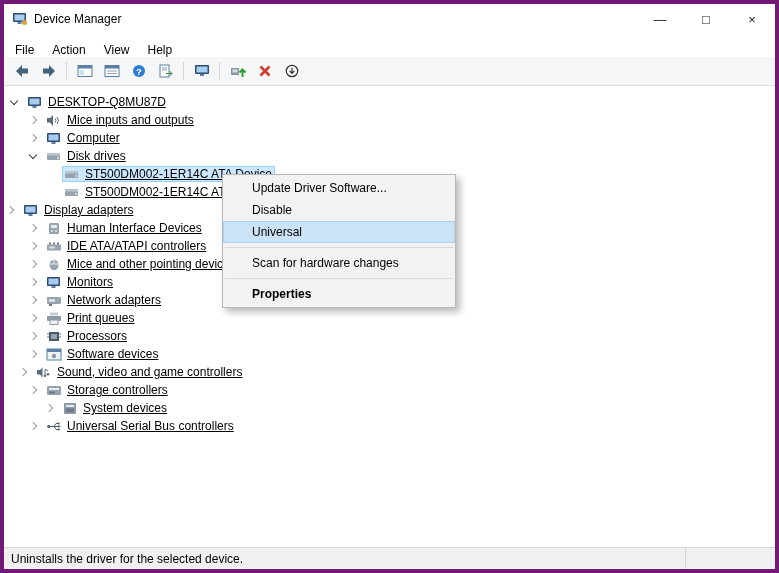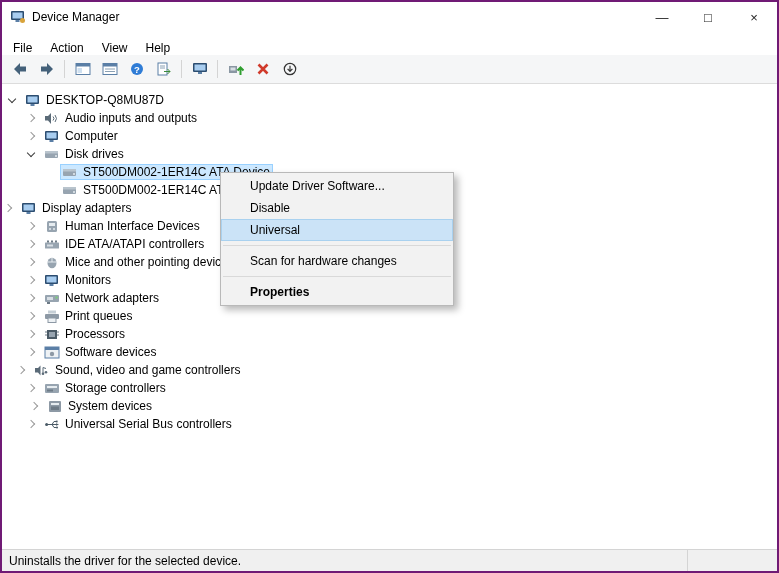--- a/index.html
+++ b/index.html
@@ -1,17 +1,17 @@
 <!DOCTYPE html>
 <html><head>
 <meta charset="utf-8">
 <style>
   html,body{margin:0;padding:0;background:#c8c8c8;}
   body{width:779px;height:573px;overflow:hidden;font-family:"Liberation Sans",sans-serif;font-size:12px;color:#000;}
-  .window{box-sizing:border-box;width:779px;height:573px;border:2px solid #701a75;background:#1d4ed8;display:flex;flex-direction:column;position:relative;}
+  .window{box-sizing:border-box;width:779px;height:573px;border:4px solid #701a75;background:#1d4ed8;display:flex;flex-direction:column;position:relative;}
 
   
   .titlebar{height:30px;display:flex;align-items:center;background:#fff;flex:0 0 auto;}
   .title-left{display:flex;align-items:center;padding-left:8px;gap:6px;}
   .app-icon{width:16px;height:14px;display:flex;align-items:center;}
   .title-text{font-size:12px;}
   .win-controls{margin-left:auto;display:flex;height:100%;}
   .ctrl{width:46px;height:100%;display:flex;align-items:center;justify-content:center;font-size:13px;color:#222;cursor:default;}
 
   
@@ -23,21 +23,21 @@
   .tb-btn{width:25px;height:24px;display:flex;align-items:center;justify-content:center;border:1px solid transparent;}
   .tb-sep{width:1px;height:18px;background:#d4d4d4;margin:0 4px;}
   .tb-icon{display:flex;align-items:center;}
 
   
   .tree{flex:1 1 auto;background:#fff;padding-top:7px;overflow:hidden;position:relative;}
   .tree-row{height:18px;display:flex;align-items:center;white-space:nowrap;}
   .chev{width:5px;height:5px;border-right:1.4px solid #9a9a9a;border-bottom:1.4px solid #9a9a9a;transform:rotate(-45deg);margin:0 8px 0 3px;flex:0 0 auto;}
   .chev.expanded{border-color:#3c3c3c;transform:rotate(45deg);margin-top:-2px;}
   .chev-spacer{width:16px;flex:0 0 auto;}
-  .row-content{display:flex;align-items:flex-end;padding:1px 3px 1px 2px;}
+  .row-content{display:flex;align-items:flex-end;padding:1px 3px 1px 2px;text-decoration:underline;}
   .row-content.selected{background:#cce8ff;outline:1px solid #99d1ff;outline-offset:-1px;}
   .tree-icon{width:16px;height:13px;margin-right:5px;display:flex;align-items:center;flex:0 0 auto;}
   .tree-label{font-size:12px;}
 
   
   .context-menu{position:absolute;left:218px;top:170px;width:232px;background:#f2f2f2;border:1px solid #b9b9b9;box-shadow:4px 4px 7px rgba(0,0,0,0.28);padding:2px 0;z-index:20;}
   .menu-row{height:22px;display:flex;align-items:center;padding-left:29px;padding-right:10px;cursor:default;}
   .menu-row.highlighted{background:#cbe3f7;outline:1px solid #a9d1ef;outline-offset:-1px;}
   .menu-row.bold{font-weight:bold;}
   .menu-sep{height:1px;background:#d9d9d9;margin:4px 2px;}
@@ -184,21 +184,21 @@
       </div>
       <div class="tree-row" style="padding-left: 23px;">
         <span class="chev"></span>
         <span class="row-content">
           <span class="tree-icon">
             <svg width="16" height="13" viewBox="0 0 16 13">
               <polygon points="1,4 4,4 7,1 7,12 4,8.5 1,8.5" fill="#5b6b78"></polygon>
               <path d="M9 4.5 q2 2 0 4 M11 3 q3 3.5 0 7" stroke="#5b6b78" fill="none"></path>
             </svg>
           </span>
-          <span class="tree-label">Audio inputs and outputs</span>
+          <span class="tree-label">Mice inputs and outputs</span>
         </span>
       </div>
       <div class="tree-row" style="padding-left: 23px;">
         <span class="chev"></span>
         <span class="row-content">
           <span class="tree-icon">
             <svg width="16" height="13" viewBox="0 0 16 13">
               <rect x="1" y="1" width="13" height="9" rx="1" fill="#2c4d70"></rect>
               <rect x="2.5" y="2.5" width="10" height="6" fill="#a8cdf0"></rect>
               <rect x="5.5" y="10" width="4" height="2" fill="#5b7fa6"></rect>
@@ -390,21 +390,21 @@
           <span class="tree-icon">
             <svg width="16" height="13" viewBox="0 0 16 13">
               <rect x="1" y="2" width="14" height="9" rx="1" fill="#97a4b0"></rect>
               <rect x="3" y="4" width="10" height="2" fill="#e6ecf0"></rect>
               <rect x="3" y="7.5" width="6" height="2" fill="#6d7a86"></rect>
             </svg>
           </span>
           <span class="tree-label">Storage controllers</span>
         </span>
       </div>
-      <div class="tree-row" style="padding-left: 26px;">
+      <div class="tree-row" style="padding-left: 39px;">
         <span class="chev"></span>
         <span class="row-content">
           <span class="tree-icon">
             <svg width="16" height="13" viewBox="0 0 16 13">
               <rect x="2" y="1" width="12" height="11" rx="1" fill="#8d99a5"></rect>
               <rect x="4" y="3" width="8" height="2" fill="#e6ecf0"></rect>
               <rect x="4" y="6.5" width="8" height="3.5" fill="#6d7a86"></rect>
             </svg>
           </span>
           <span class="tree-label">System devices</span>

